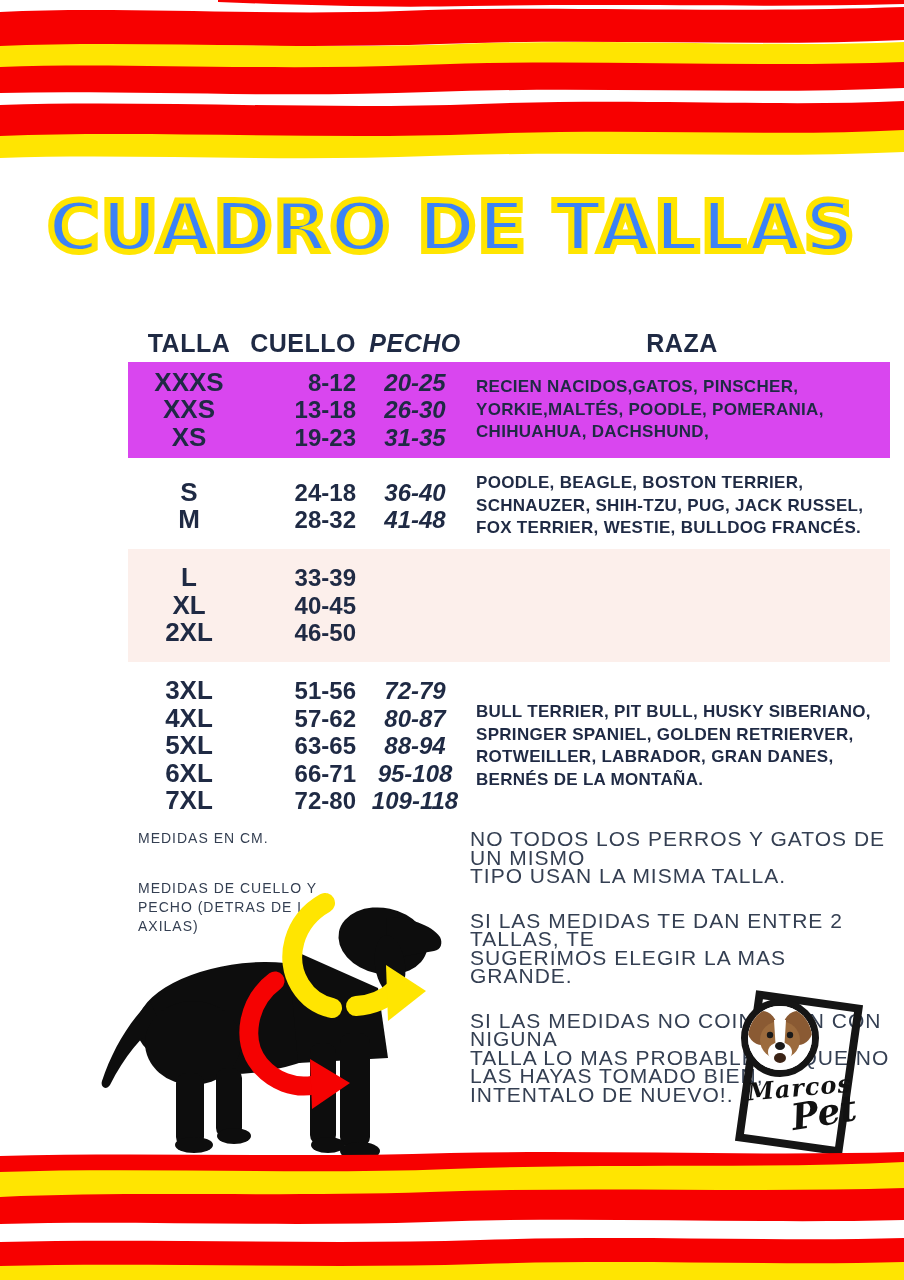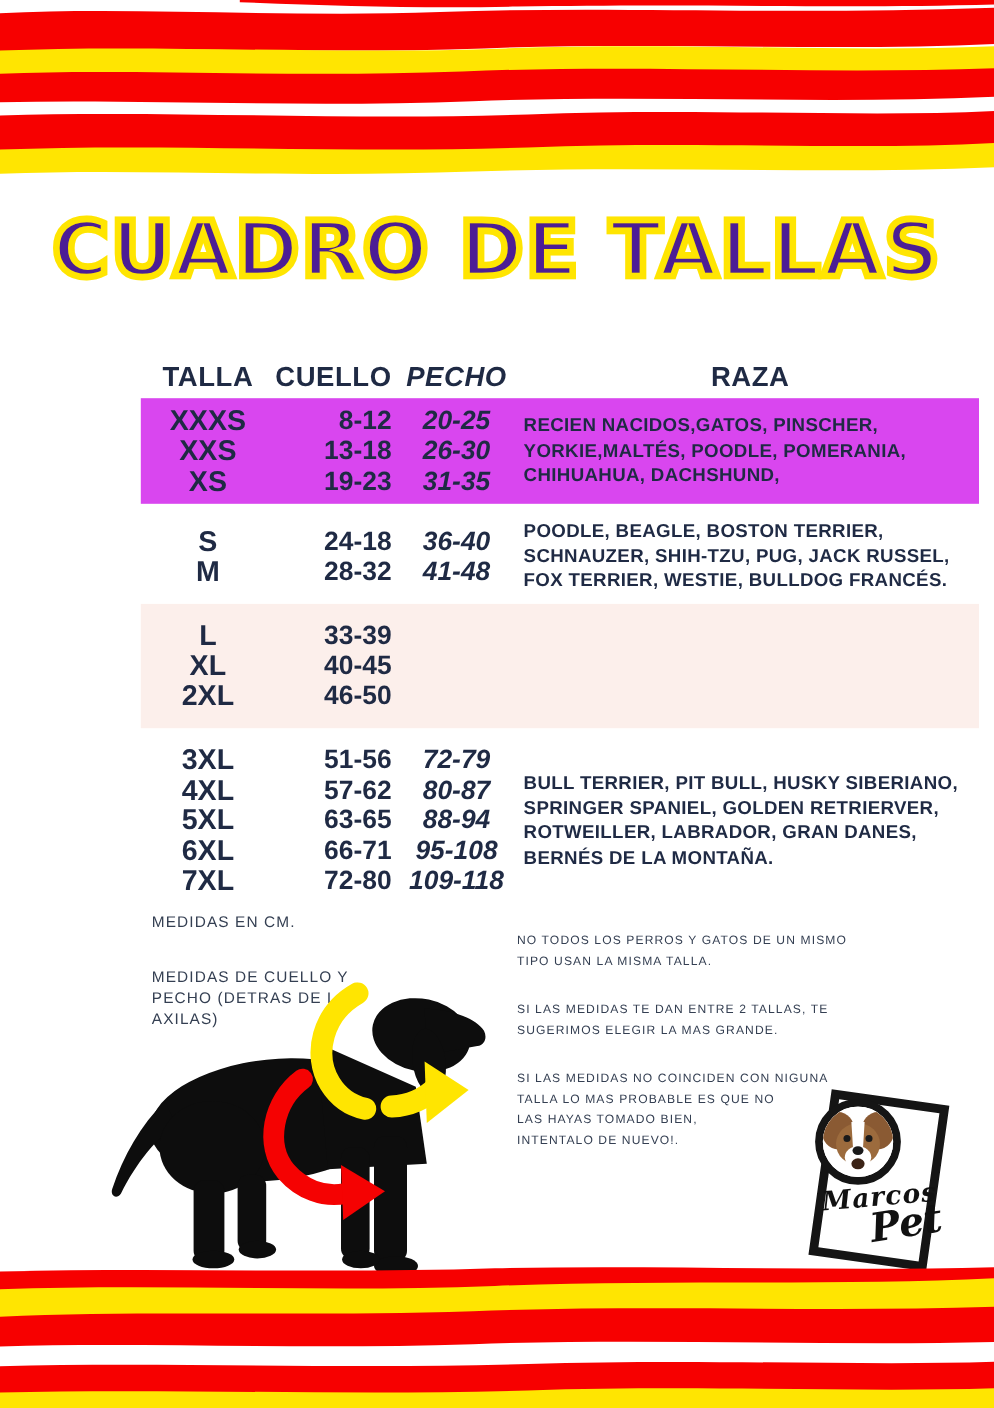--- a/index.html
+++ b/index.html
@@ -4,21 +4,21 @@
 <style>
   html,body{margin:0;padding:0;background:#e8e8e8;}
   .page{position:relative;width:904px;height:1280px;background:#ffffff;overflow:hidden;
         font-family:"Liberation Sans",sans-serif;margin:0 auto;}
   svg{display:block;}
   .stripes-top{position:absolute;left:0;top:0;width:904px;height:170px;z-index:3;}
   .stripes-bottom{position:absolute;left:0;top:1150px;width:904px;height:130px;z-index:3;}
 
   .title{position:absolute;left:0;top:186px;width:904px;margin:0;text-align:center;
          font-family:"DejaVu Sans",sans-serif;font-weight:800;font-size:70px;
-         letter-spacing:2px;color:#4c1d95;-webkit-text-stroke:6px #FFE501;z-index:2;}
+         letter-spacing:2px;color:#3b82f6;-webkit-text-stroke:6px #FFE501;z-index:2;}
 
   .thead,.group{position:absolute;left:128px;width:762px;display:flex;align-items:center;color:#1F2A44;}
   .thead{top:328px;height:30px;font-size:25px;font-weight:800;letter-spacing:.5px;}
   .colT{width:122px;text-align:center;}
   .colC{width:106px;text-align:right;}
   .colP{width:118px;text-align:center;font-style:italic;}
   .colR{flex:1;text-align:center;}
   .group .colT div{font-size:26px;font-weight:800;height:27.5px;line-height:27.5px;}
   .group .colC div,.group .colP div{font-size:24px;font-weight:700;height:27.5px;line-height:27.5px;}
   .raza{text-align:left;font-size:17px;font-weight:700;line-height:22.5px;letter-spacing:.3px;
@@ -26,21 +26,21 @@
   .g1{top:362px;height:96px;background:#d946ef;}
   .g2{top:472px;height:68px;}
   .g3{top:549px;height:113px;background:#FCEFEB;}
   .g4{top:676px;height:140px;}
 
   .note-left-1{position:absolute;left:138px;top:830px;font-size:14px;letter-spacing:1px;
                color:#343F52;font-weight:400;}
   .note-left-2{position:absolute;left:138px;top:879px;width:240px;font-size:14px;letter-spacing:1px;
                line-height:19px;color:#343F52;white-space:pre-line;}
   .notes-right{position:absolute;left:470px;top:830px;width:420px;color:#343F52;z-index:1;}
-  .notes-right p{margin:16px 0 26px 0;font-size:11px;line-height:18.5px;letter-spacing:1px;
+  .notes-right p{margin:0 0 26px 0;font-size:21px;line-height:18.5px;letter-spacing:1px;
                  white-space:pre-line;}
 
   .dog-svg{position:absolute;left:88px;top:893px;width:360px;height:272px;z-index:1;}
 
   .logo{position:absolute;left:733px;top:983px;width:160px;height:170px;z-index:2;}
   .logo-frame{position:absolute;left:12px;top:14px;width:92px;height:136px;
               border:8px solid #151515;transform:rotate(8deg);}
   .logo-circle{position:absolute;left:8px;top:16px;width:64px;height:64px;border-radius:50%;
                border:7px solid #151515;background:#ffffff;overflow:hidden;}
   .logo-marcos{position:absolute;left:14px;top:90px;font-family:"DejaVu Serif",serif;

